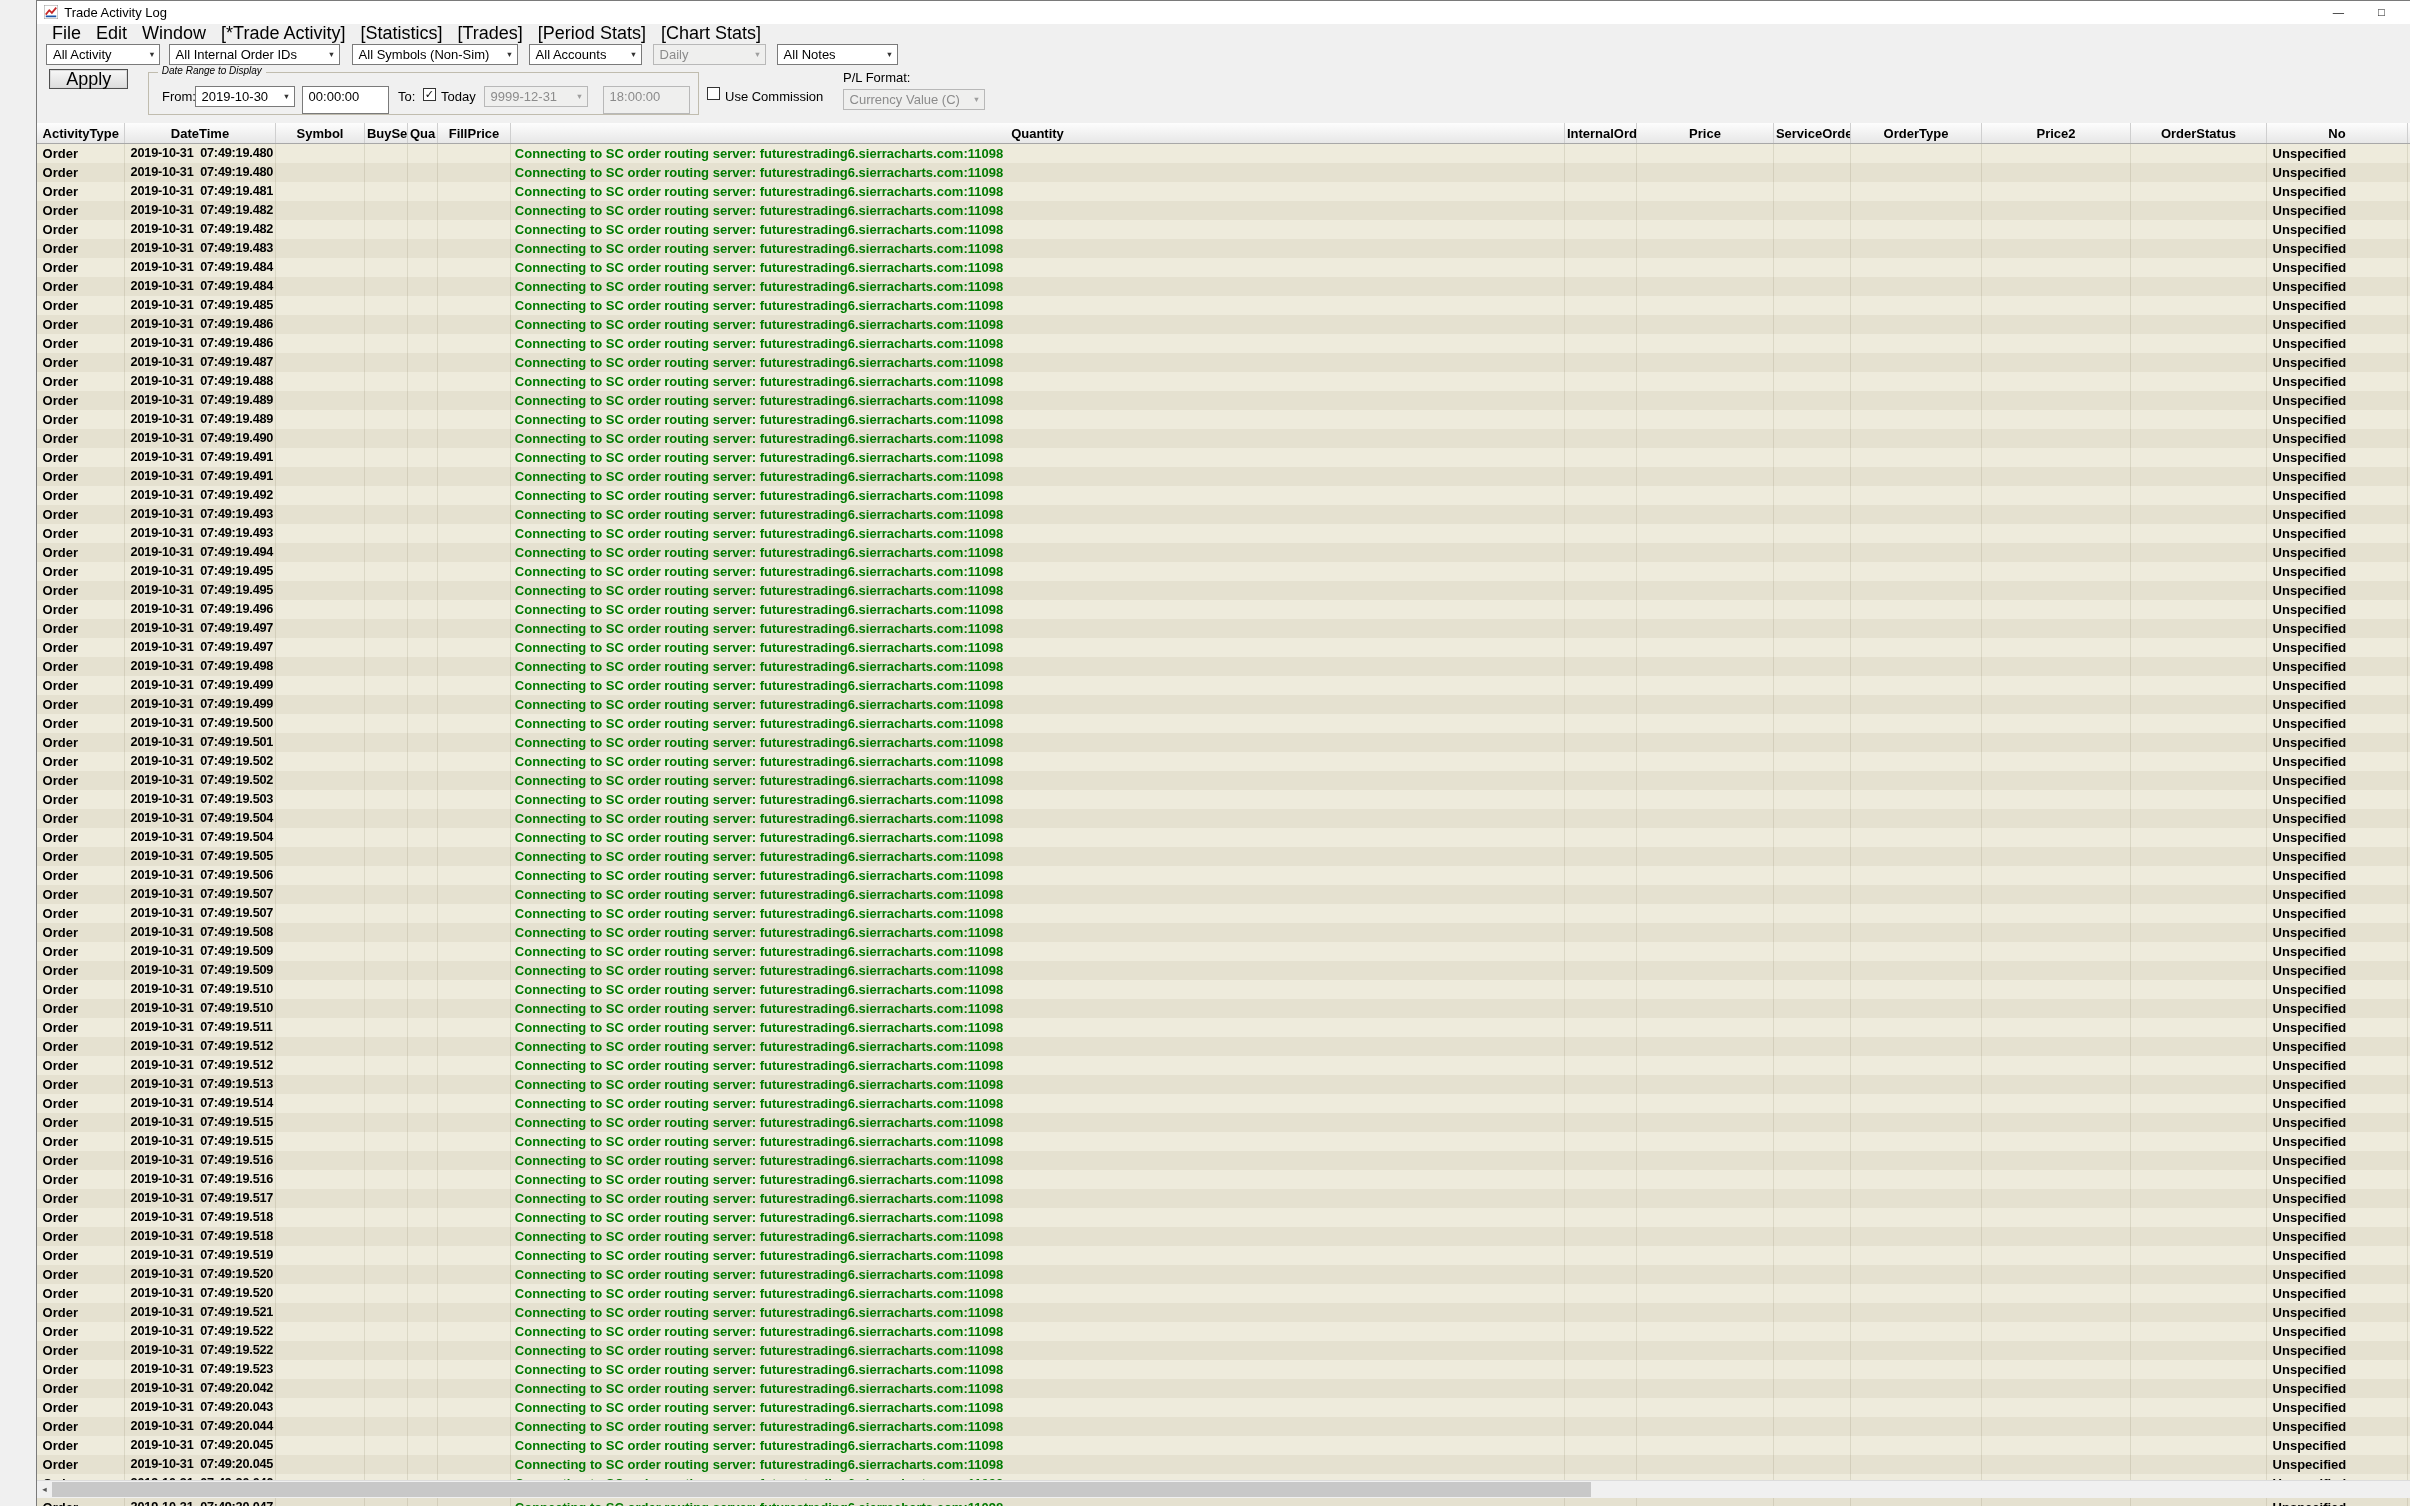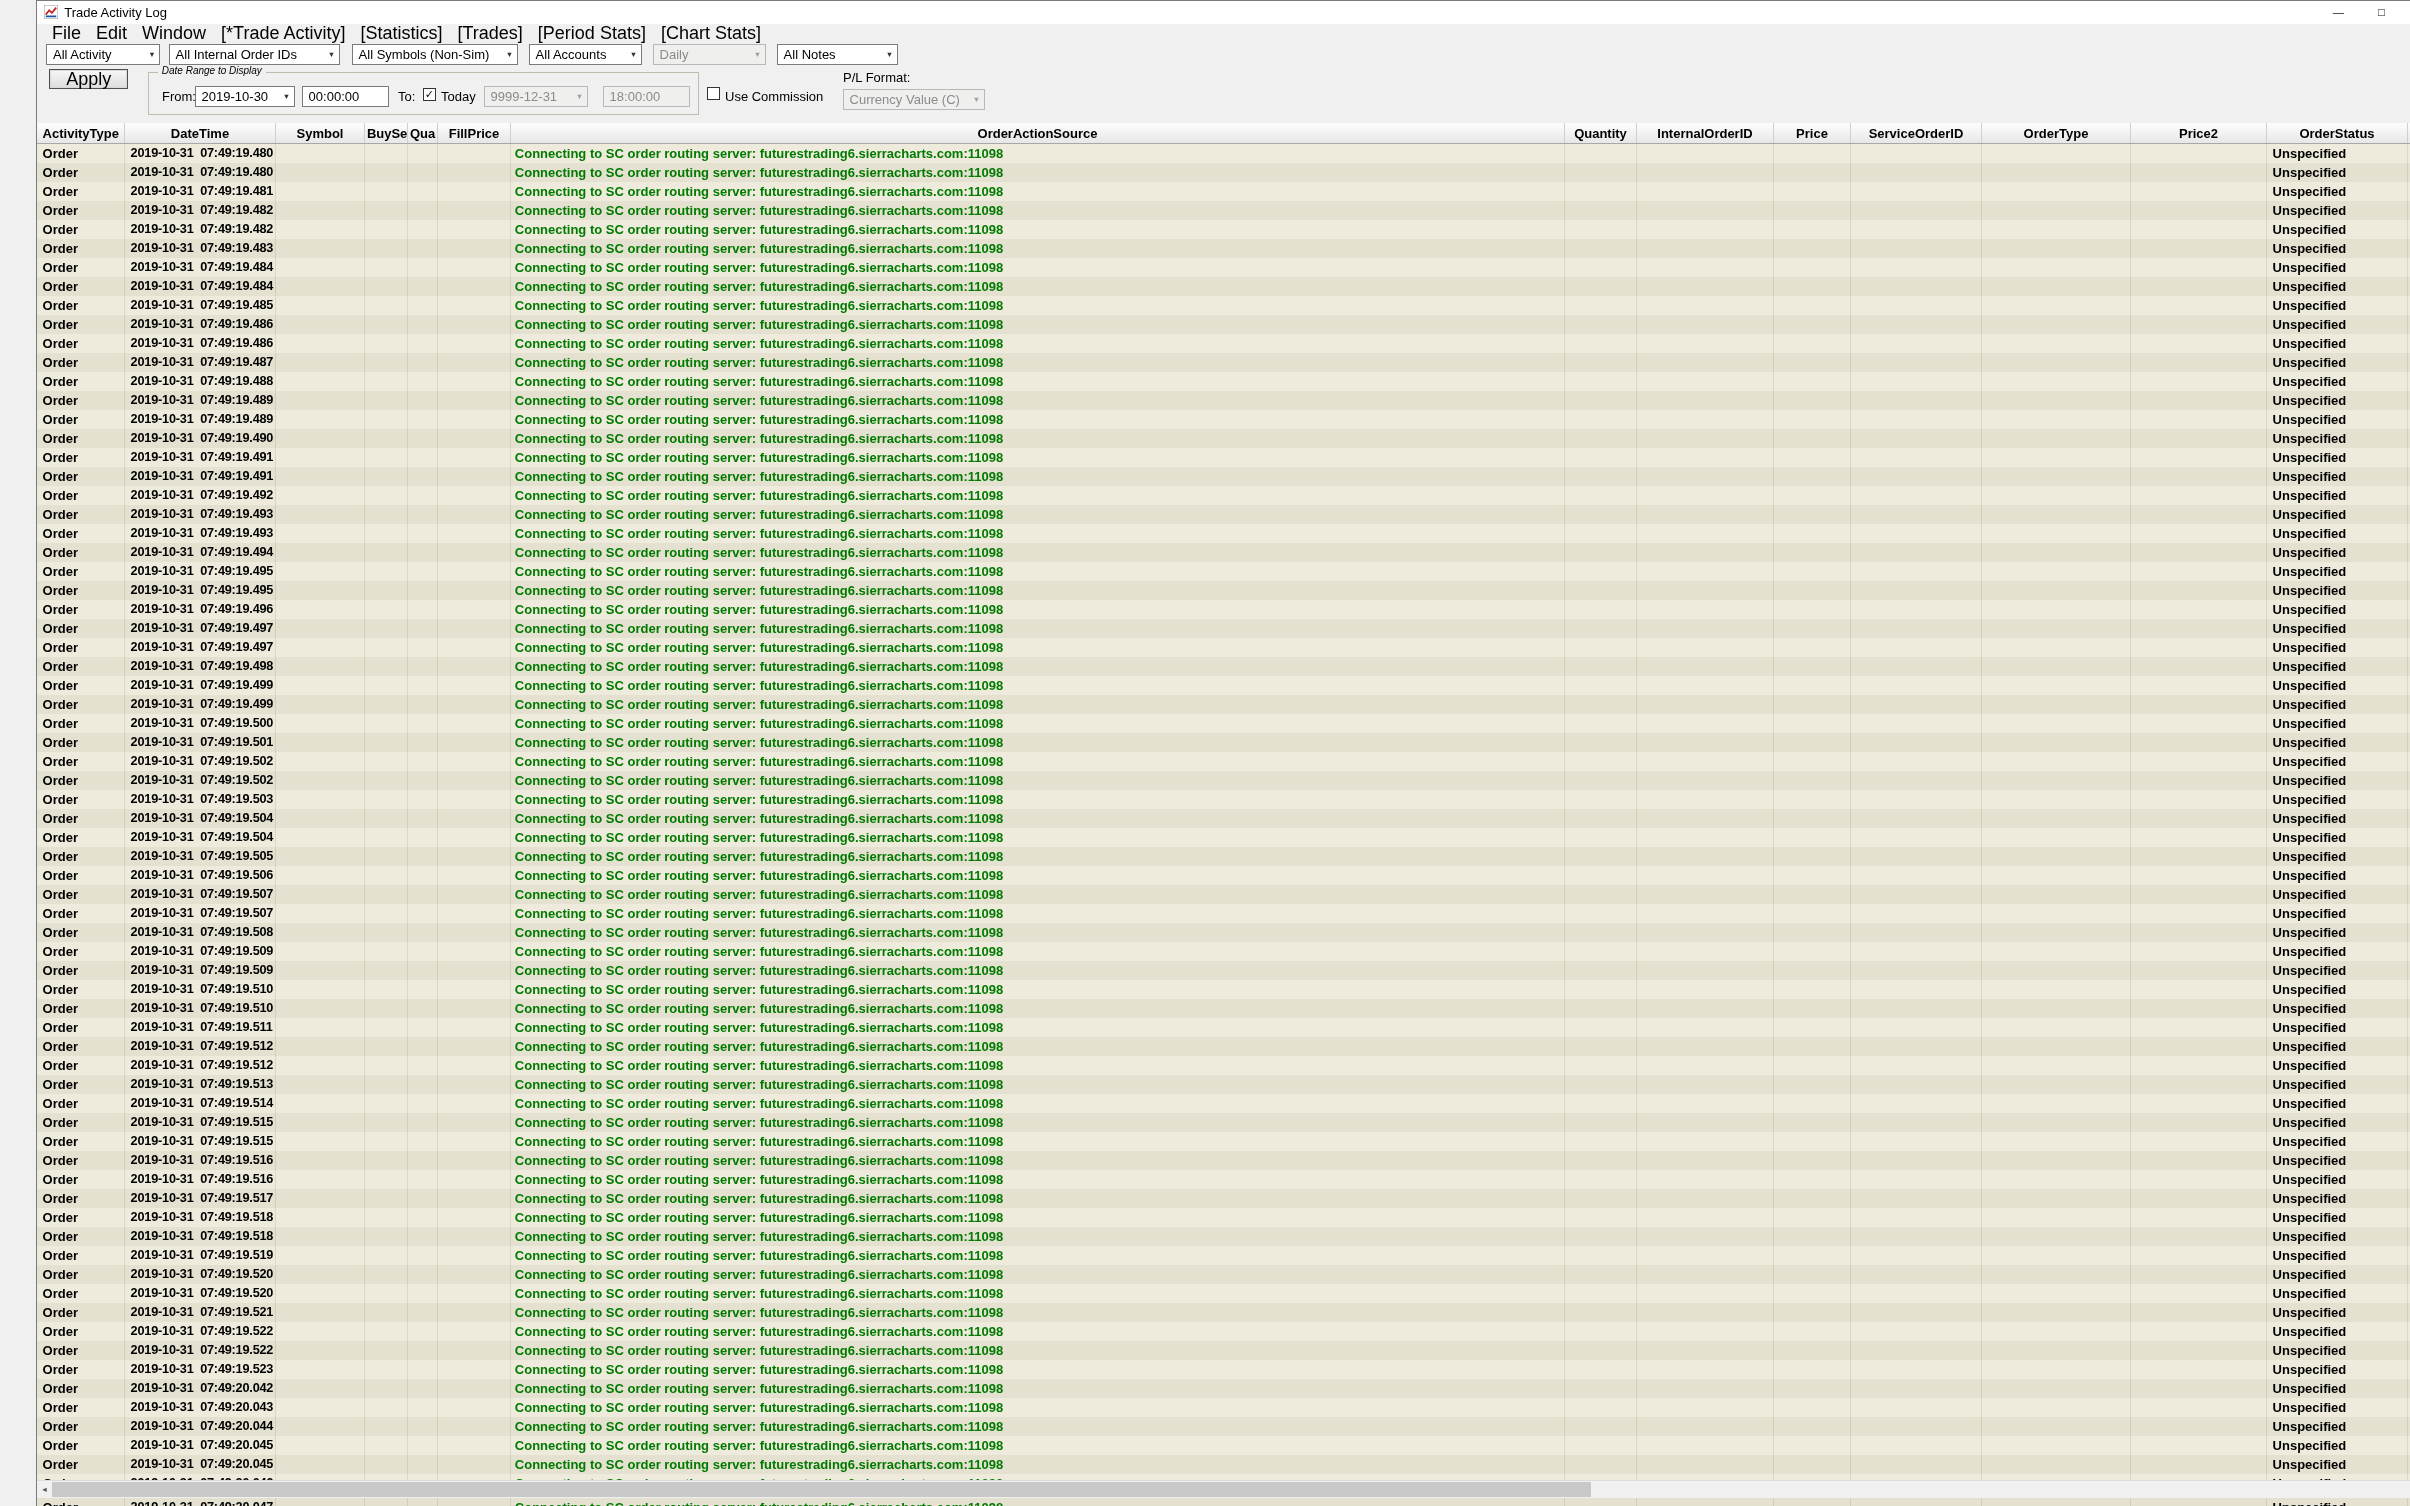--- a/index.html
+++ b/index.html
@@ -23,21 +23,21 @@
   .menu-item { padding: 0 7.5px; white-space: nowrap; }
 
   
   .controls { position: relative; height: 80px; background: #f0f0f0; font-size: 13px; }
   .combo { position: absolute; height: 21px; background: #fff; border: 0.9px solid #7a7a7a;
            line-height: 19px; padding: 0 19px 0 5.6px; white-space: nowrap; overflow: hidden; }
   .combo-arrow { position: absolute; right: 3.8px; top: 0; bottom: 0; display: flex;
                  align-items: center; font-size: 7.5px; color: #333; }
   .combo.disabled { background: #efefee; color: #8b8b8b; border-color: #b8b8b8; }
   .combo.disabled .combo-arrow { color: #9e9e9e; }
-  .textbox { position: absolute; height: 21px; background: #fff; border: 0.9px solid #7a7a7a;
+  .textbox { position: absolute; height: 28px; background: #fff; border: 0.9px solid #7a7a7a;
              line-height: 19px; padding: 0 5.6px; white-space: nowrap; overflow: hidden; }
   .textbox.disabled { background: #efefee; color: #8b8b8b; border-color: #b8b8b8; }
   .btn { position: absolute; background: linear-gradient(#f7f7f7, #dcdcdc);
          border: 0.9px solid #4f4f4f; box-shadow: inset 0 0 0 0.9px #d8d8d8;
          text-align: center; line-height: 18px; font-size: 18px; }
   .groupbox { position: absolute; border: 0.9px solid #c0bcae; }
   .group-label { position: absolute; background: #f0f0f0; padding: 0 3.8px; font-size: 10px; font-style: italic; }
   .lbl { position: absolute; white-space: nowrap; font-size: 13px; color: #000; }
   .checkbox { position: absolute; width: 13px; height: 13px; background: #fff;
               border: 0.9px solid #333; font-size: 11.3px; line-height: 11.3px; text-align: center; color: #111; }
@@ -155,21 +155,20 @@
     </div>
   </div>
 
   <div class="theader" style="grid-template-columns: 88px 151px 89px 43px 30px 73px 1054px 72px 137px 77px 131px 149px 136px 141px 41px;">
       <div class="hcell left">ActivityType</div>
       <div class="hcell">DateTime</div>
       <div class="hcell">Symbol</div>
       <div class="hcell">BuySell</div>
       <div class="hcell">Qua</div>
       <div class="hcell">FillPrice</div>
-      <div class="hcell">OrderActionSource</div>
       <div class="hcell">Quantity</div>
       <div class="hcell">InternalOrderID</div>
       <div class="hcell">Price</div>
       <div class="hcell">ServiceOrderID</div>
       <div class="hcell">OrderType</div>
       <div class="hcell">Price2</div>
       <div class="hcell">OrderStatus</div>
       <div class="hcell">No</div>
     </div>
   <div class="tbody">

